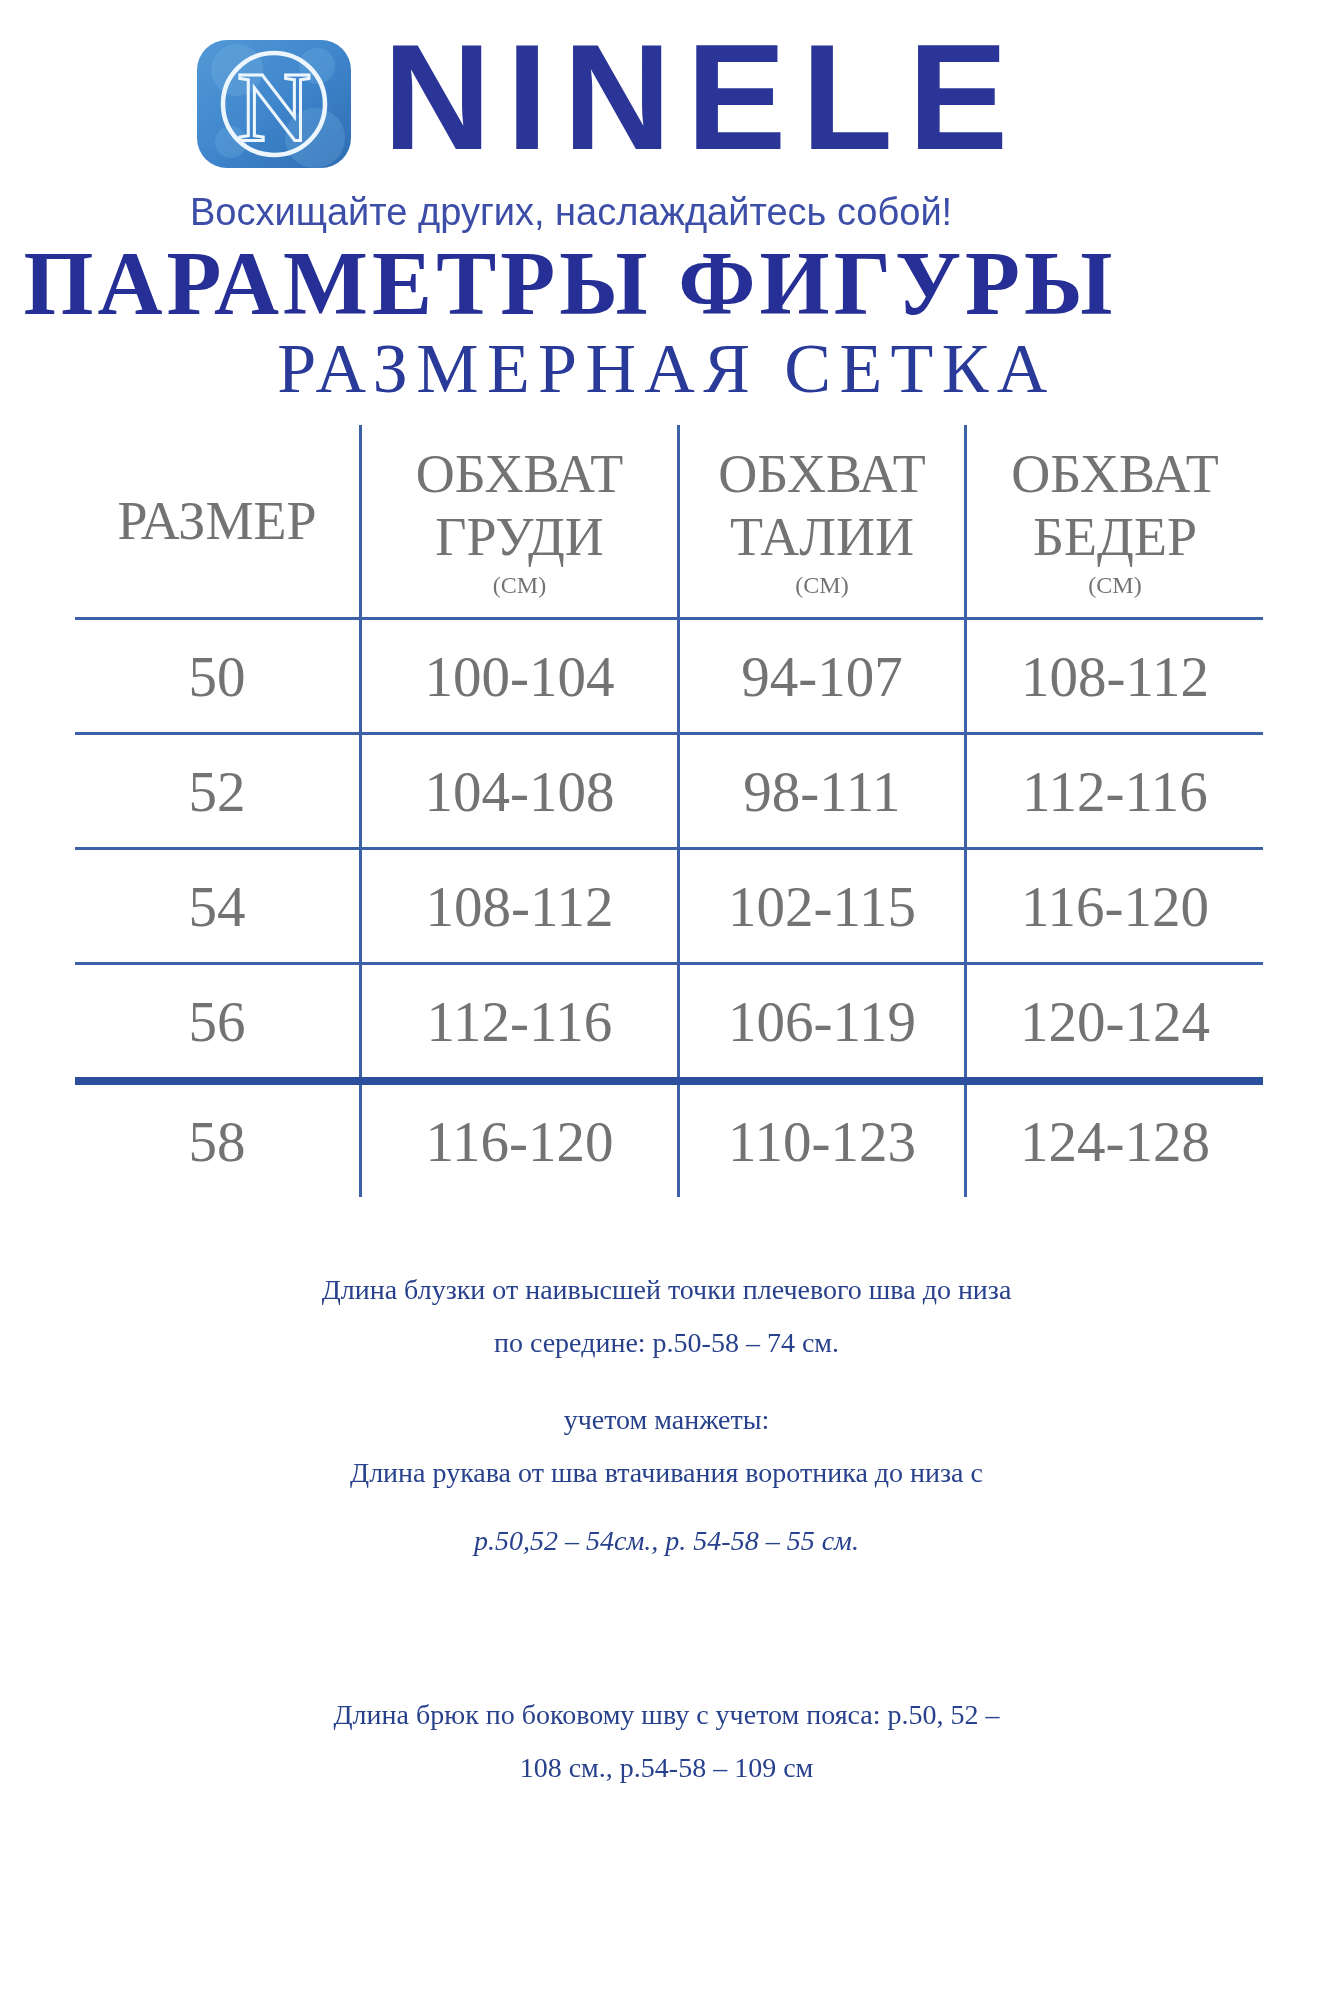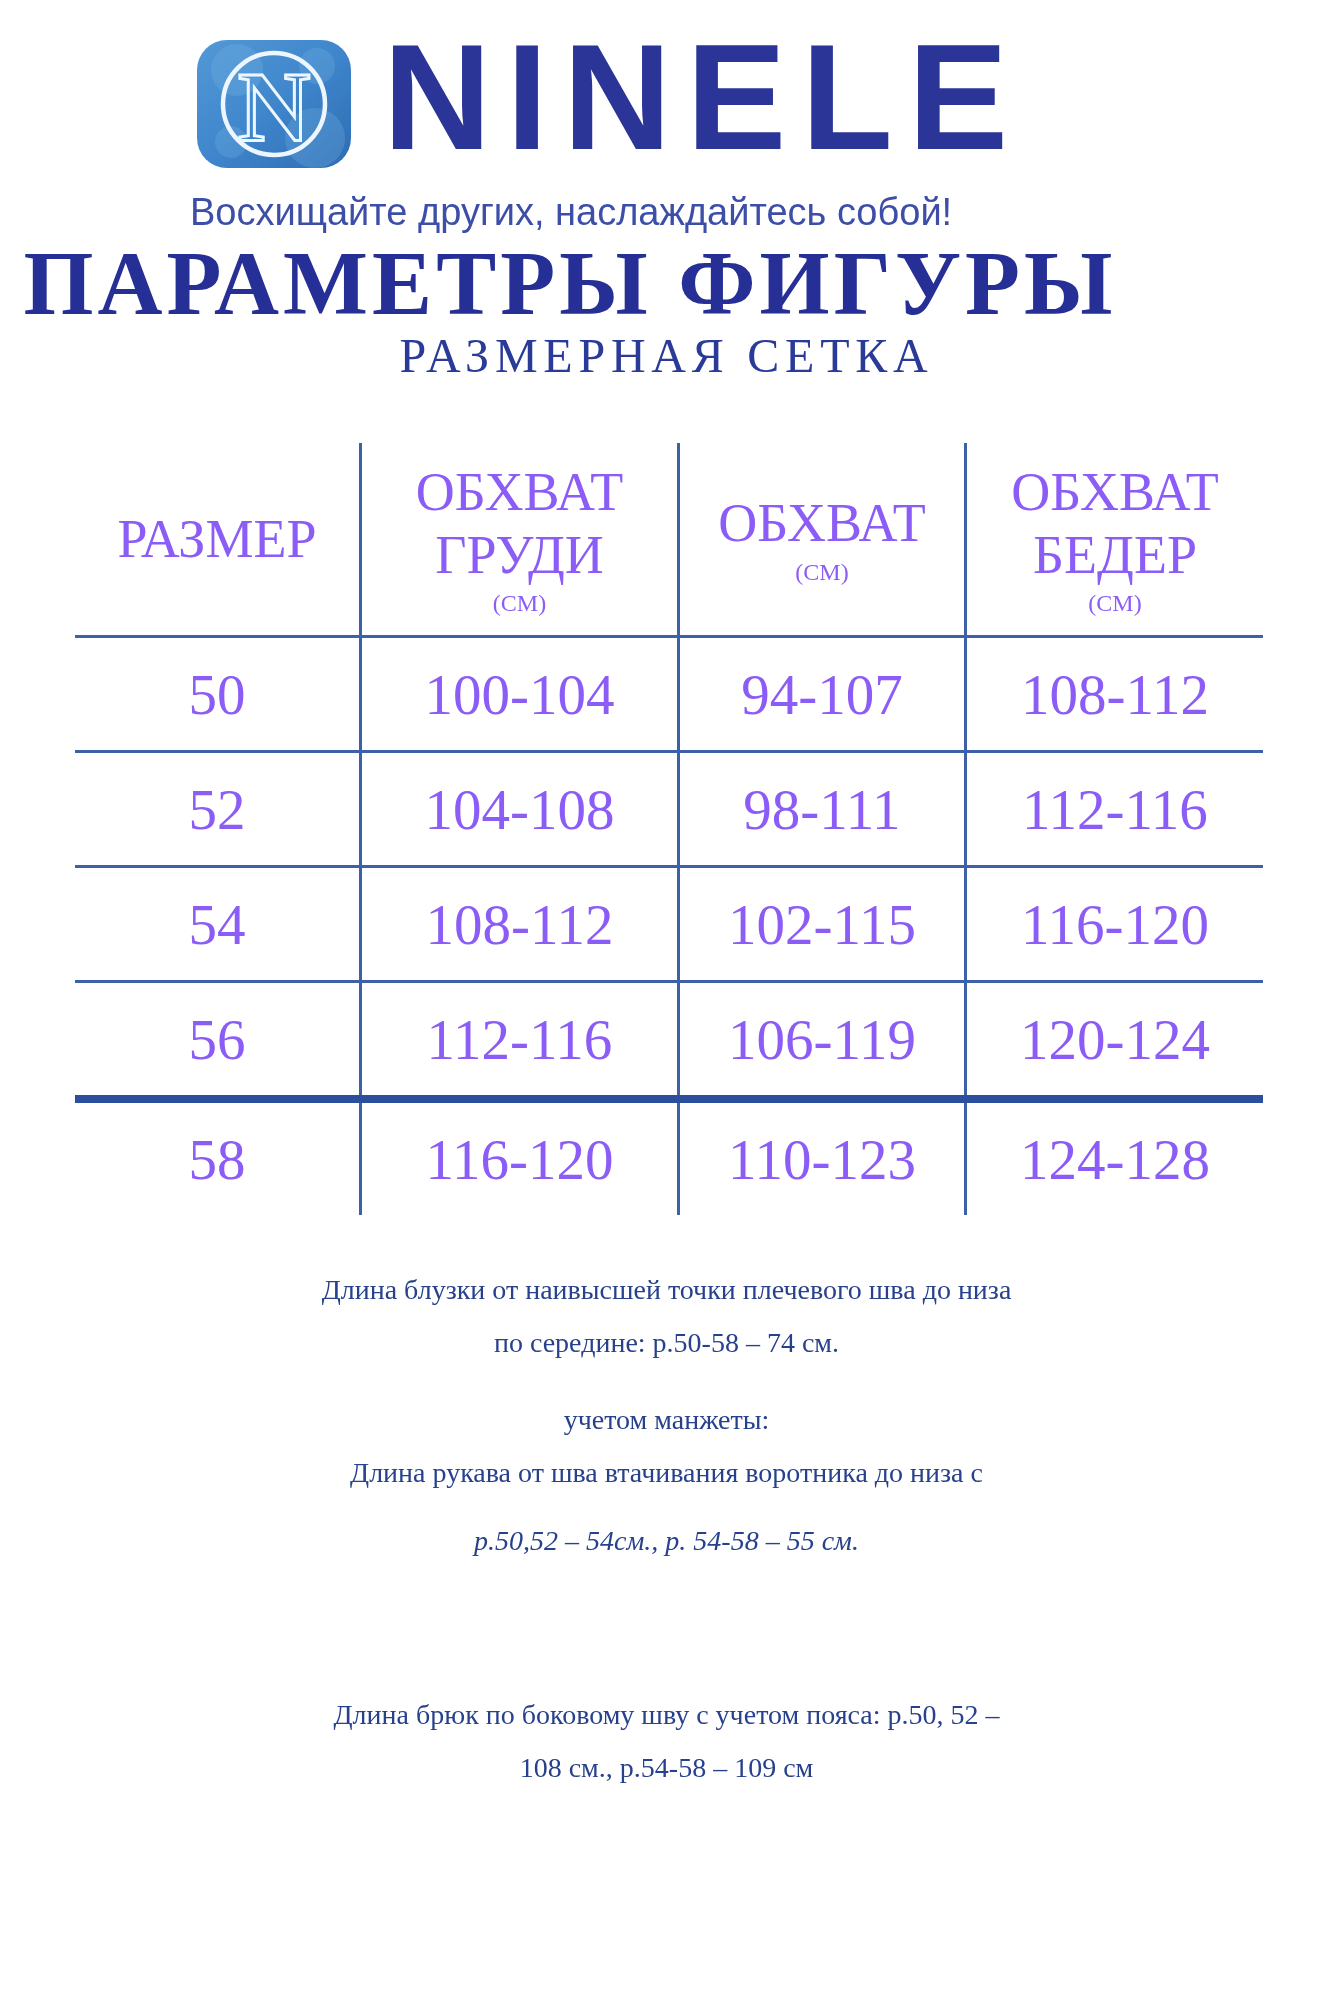--- a/index.html
+++ b/index.html
@@ -38,29 +38,29 @@
     font-weight:bold;
     font-size:90px;line-height:1.1;
     letter-spacing:0.045em;
     color:#262f96;
     white-space:nowrap;
   }
   .subtitle{
     position:absolute;left:0;top:330px;width:1333px;
     text-align:center;
     font-weight:normal;
-    font-size:48px;line-height:1.1;
+    font-size:70px;line-height:1.1;
     letter-spacing:0.12em;
     color:#2a3a99;
     white-space:nowrap;
   }
   
   .size-table{
-    position:absolute;left:75px;top:443px;width:1188px;
-    color:#8b5cf6;
+    position:absolute;left:75px;top:425px;width:1188px;
+    color:#737373;
   }
   .trow{
     display:grid;
     grid-template-columns:287px 318px 287px 296px;
   }
   .trow .cell{
     display:flex;flex-direction:column;
     align-items:center;justify-content:center;
     text-align:center;
   }
@@ -133,20 +133,21 @@
       <div class="cell">
         <span>РАЗМЕР</span>
       </div>
       <div class="cell">
         <span>ОБХВАТ</span>
         <span>ГРУДИ</span>
         <span class="hunit">(СМ)</span>
       </div>
       <div class="cell">
         <span>ОБХВАТ</span>
+        <span>ТАЛИИ</span>
         <span class="hunit">(СМ)</span>
       </div>
       <div class="cell">
         <span>ОБХВАТ</span>
         <span>БЕДЕР</span>
         <span class="hunit">(СМ)</span>
       </div>
     </div>
 
     <div class="trow data-row">

